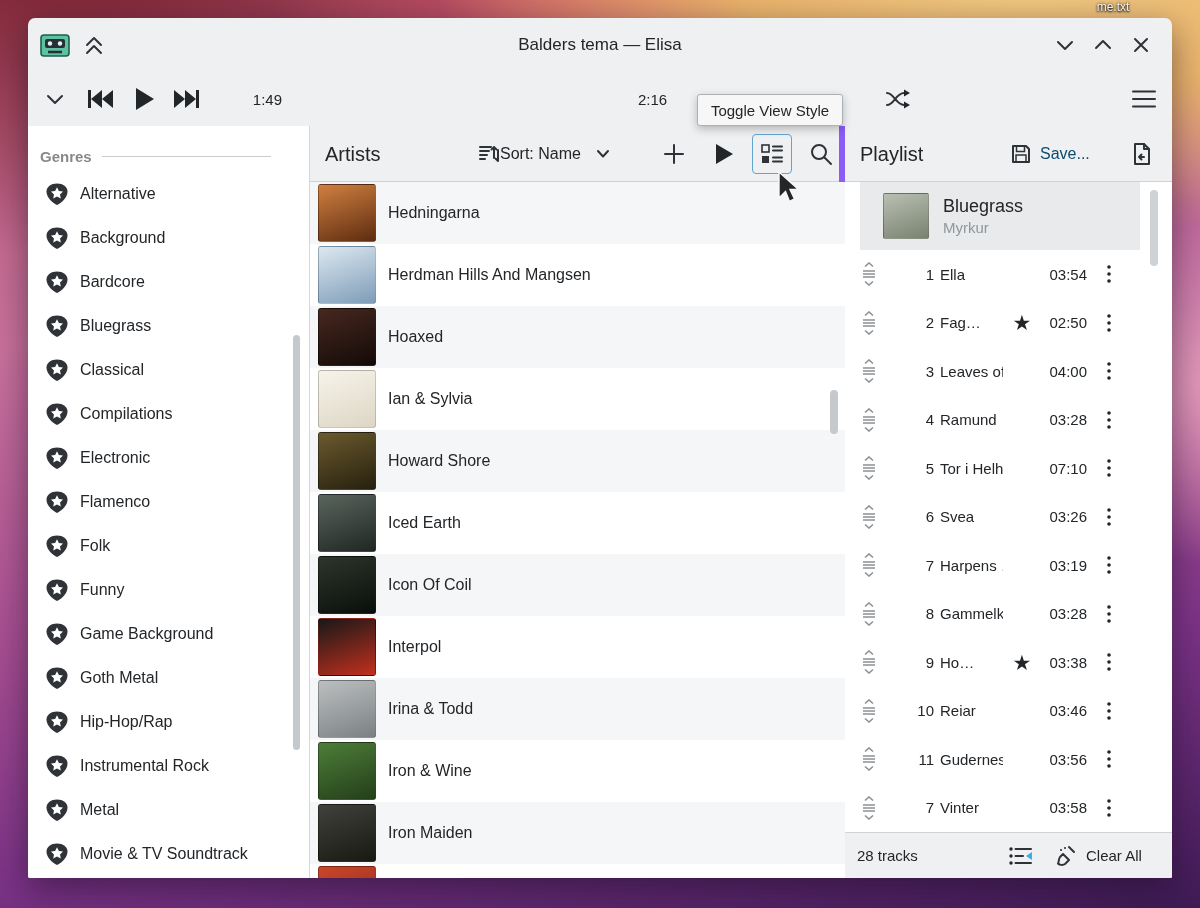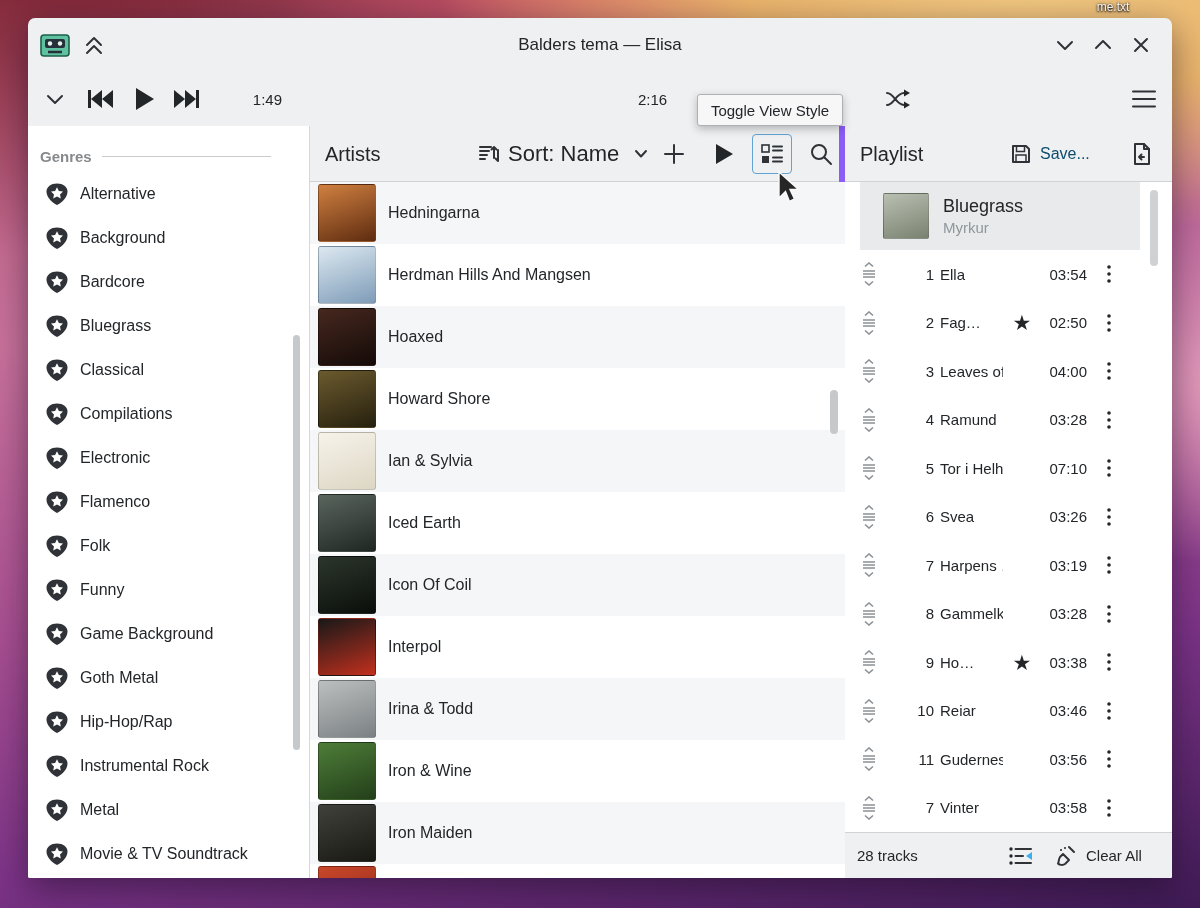--- a/index.html
+++ b/index.html
@@ -367,21 +367,21 @@
 
     <div class="midpanel">
       <div class="panel-head">
         <div class="panel-title">Artists</div>
         <div class="head-item" style="left:168px;">
           <svg width="22" height="22" viewBox="0 0 22 22">
             <path d="M2 4 L13 4 M2 8 L11 8 M2 12 L9 12 M2 16 L7 16" class="icon-stroke" stroke-width="1.7"></path>
             <path d="M16 15 L16 4 M13.5 6.5 L16 4 L18.5 6.5" class="icon-stroke" stroke-width="1.6"></path>
             <path d="M20 7 L20 18 M17.5 15.5 L20 18" class="icon-stroke" stroke-width="1.6"></path>
           </svg>
-          <span style="font-size:22px; color:#232629; margin-left:8px;">Sort: Name</span>
+          <span style="font-size:16px; color:#232629; margin-left:0;">Sort: Name</span>
           <svg width="16" height="12" viewBox="0 0 16 12" style="margin-left:14px;">
             <path d="M3 3 L8 8.5 L13 3" class="icon-stroke" stroke-width="1.7"></path>
           </svg>
         </div>
         <div class="head-item" style="left:352px;">
           <svg width="24" height="24" viewBox="0 0 24 24">
             <path d="M12 3 L12 21 M3 12 L21 12" class="icon-stroke" stroke-width="2"></path>
           </svg>
         </div>
         <div class="head-item" style="left:400px;">
@@ -415,27 +415,27 @@
             <div class="art-thumb" style="background: linear-gradient(160deg, rgb(220, 232, 240) 0%, rgb(126, 156, 184) 100%);"></div>
             <span class="artist-name">Herdman Hills And Mangsen</span>
           </div>
 
           <div class="artist-row">
             <div class="art-thumb" style="background: linear-gradient(160deg, rgb(70, 40, 30) 0%, rgb(20, 10, 8) 100%);"></div>
             <span class="artist-name">Hoaxed</span>
           </div>
 
           <div class="artist-row">
+            <div class="art-thumb" style="background: linear-gradient(160deg, rgb(246, 243, 234) 0%, rgb(221, 214, 196) 100%);"></div>
+            <span class="artist-name">Ian &amp; Sylvia</span>
+          </div>
+
+          <div class="artist-row">
             <div class="art-thumb" style="background: linear-gradient(160deg, rgb(107, 90, 46) 0%, rgb(38, 32, 14) 100%);"></div>
             <span class="artist-name">Howard Shore</span>
-          </div>
-
-          <div class="artist-row">
-            <div class="art-thumb" style="background: linear-gradient(160deg, rgb(246, 243, 234) 0%, rgb(221, 214, 196) 100%);"></div>
-            <span class="artist-name">Ian &amp; Sylvia</span>
           </div>
 
           <div class="artist-row">
             <div class="art-thumb" style="background: linear-gradient(160deg, rgb(90, 101, 94) 0%, rgb(32, 39, 35) 100%);"></div>
             <span class="artist-name">Iced Earth</span>
           </div>
 
           <div class="artist-row">
             <div class="art-thumb" style="background: linear-gradient(160deg, rgb(44, 54, 44) 0%, rgb(10, 14, 10) 100%);"></div>
             <span class="artist-name">Icon Of Coil</span>

